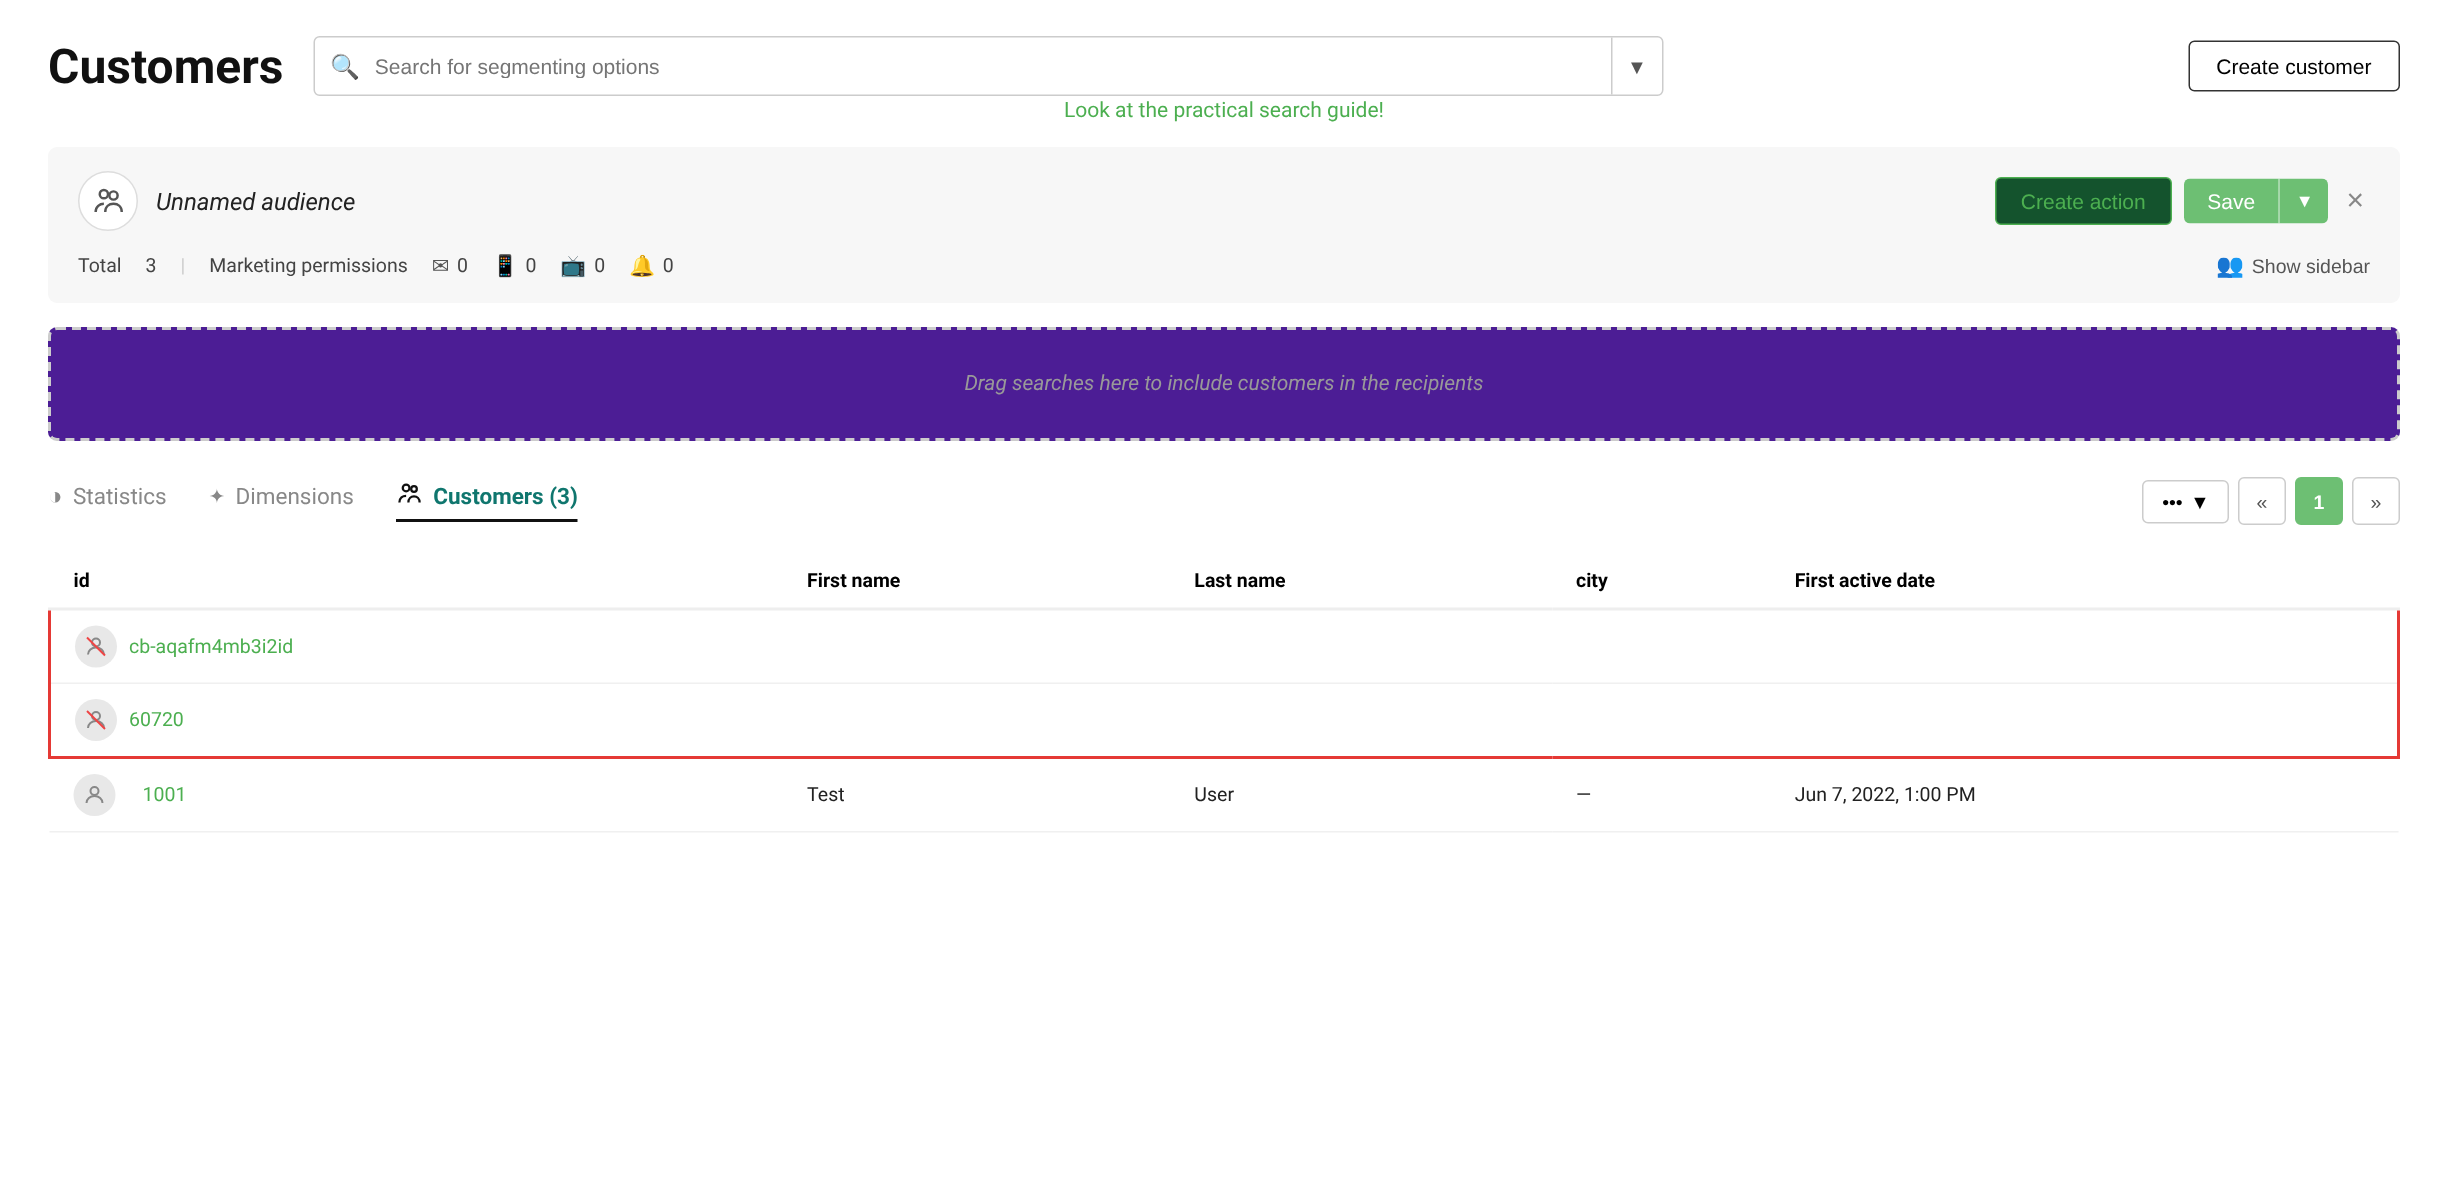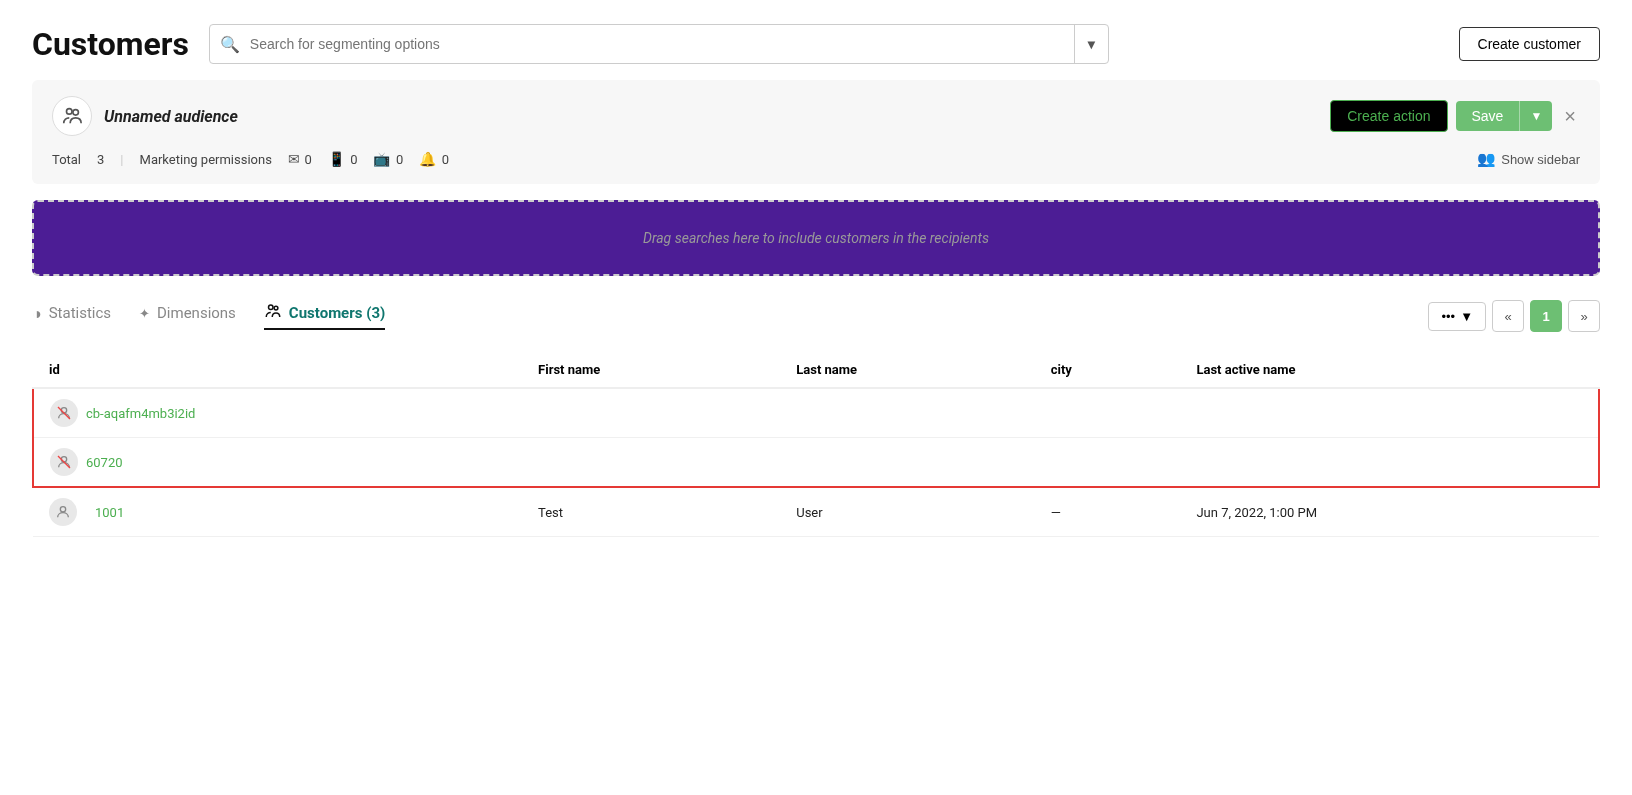--- a/index.html
+++ b/index.html
@@ -1,38 +1,38 @@
 <!DOCTYPE html>
 <html><head>
   <meta charset="utf-8">
   <style>
     * { box-sizing: border-box; margin: 0; padding: 0; }
     body { font-family: -apple-system, BlinkMacSystemFont, 'Segoe UI', Roboto, sans-serif; background: #fff; color: #222; font-size: 14px; }
 
     .page { padding: 24px 32px; max-width: 1632px; }
 
     
-    .header { display: flex; align-items: center; gap: 20px; margin-bottom: 16px; }
+    .header { display: flex; align-items: center; gap: 20px; margin-bottom: 2px; }
     .page-title { font-size: 32px; font-weight: 700; color: #111; white-space: nowrap; }
     .search-bar { display: flex; align-items: center; border: 1px solid #ccc; border-radius: 4px; background: #fff; flex: 1; max-width: 900px; height: 40px; }
     .search-icon-wrap { padding: 0 10px; color: #aaa; font-size: 16px; }
     .search-input { border: none; outline: none; flex: 1; font-size: 14px; color: #555; background: transparent; }
     .search-dropdown-btn { border: none; background: none; border-left: 1px solid #ccc; padding: 0 10px; cursor: pointer; color: #555; height: 100%; }
     .create-customer-btn { margin-left: auto; padding: 8px 18px; border: 1.5px solid #333; border-radius: 4px; background: #fff; font-size: 14px; font-weight: 500; cursor: pointer; white-space: nowrap; }
 
     
     .search-guide { color: #4caf50; font-size: 14px; text-decoration: none; display: block; text-align: center; margin-bottom: 16px; }
 
     
     .audience-panel { background: #f7f7f7; border-radius: 6px; padding: 16px 20px; margin-bottom: 16px; }
     .audience-header { display: flex; align-items: center; gap: 12px; }
     .audience-icon { width: 40px; height: 40px; border-radius: 50%; background: #fff; border: 1px solid #ddd; display: flex; align-items: center; justify-content: center; font-size: 18px; color: #555; }
-    .audience-title { font-style: italic; font-weight: 700; font-size: 16px; flex: 1; }
+    .audience-title { font-style: italic; font-weight: 400; font-size: 16px; flex: 1; }
     .audience-actions { display: flex; align-items: center; gap: 8px; margin-left: auto; }
-    .create-action-btn { padding: 7px 16px; border: 1.5px solid #4caf50; border-radius: 4px; background: #000000; color: #4caf50; font-size: 14px; cursor: pointer; }
+    .create-action-btn { padding: 7px 16px; border: 1.5px solid #4caf50; border-radius: 4px; background: #14532d; color: #4caf50; font-size: 14px; cursor: pointer; }
     .save-btn-group { display: flex; border-radius: 4px; overflow: hidden; }
     .save-btn { padding: 7px 16px; border: none; background: #6dbf73; color: #fff; font-size: 14px; font-weight: 500; cursor: pointer; }
     .save-dropdown-btn { padding: 7px 10px; border: none; border-left: 1px solid rgba(255,255,255,0.4); background: #6dbf73; color: #fff; cursor: pointer; font-size: 12px; }
     .close-btn { background: none; border: none; font-size: 20px; color: #888; cursor: pointer; padding: 0 4px; }
 
     
     .stats-row { display: flex; align-items: center; gap: 16px; margin-top: 14px; font-size: 13px; color: #444; flex-wrap: wrap; }
     .stats-divider { color: #ccc; }
     .stats-item { display: flex; align-items: center; gap: 5px; }
     .stats-icon { font-size: 14px; color: #555; }
@@ -66,20 +66,23 @@
   <div class="header">
     <h1 class="page-title">Customers</h1>
     <div class="search-bar">
       <span class="search-icon-wrap">🔍</span>
       <input class="search-input" type="text" placeholder="Search for segmenting options" style="">
       <button class="search-dropdown-btn">▼</button>
     </div>
     <button class="create-customer-btn">Create customer</button>
   </div>
 
+  <div style="text-align:center; margin-bottom:16px;">
+    <a href="#" class="search-guide">Look at the practical search guide!</a>
+  </div>
 
   <div class="audience-panel">
     <div class="audience-header">
       <div class="audience-icon">
         <svg width="22" height="22" viewBox="0 0 24 24" fill="none" stroke="#555" stroke-width="1.8">
           <circle cx="9" cy="7" r="3"></circle>
           <path d="M3 20c0-4 3-6 6-6"></path>
           <circle cx="16" cy="8" r="3"></circle>
           <path d="M10 20c0-4 2.7-6 6-6s6 2 6 6"></path>
         </svg>
@@ -160,21 +163,21 @@
     </div>
   </div>
 
   <table class="customers-table">
     <thead>
       <tr>
         <th>id</th>
         <th>First name</th>
         <th>Last name</th>
         <th>city</th>
-        <th>Last active name</th>
+        <th>First active date</th>
       </tr>
     </thead>
     <tbody id="table-body">
     <tr>
           <td style="display: table-cell; padding: 10px 16px; border-left: 2px solid rgb(229, 57, 53); border-top: 2px solid rgb(229, 57, 53);">
             <div style="display: flex; align-items: center; gap: 8px;">
               <span style="width: 28px; height: 28px; border-radius: 50%; background: rgb(232, 232, 232); display: inline-flex; align-items: center; justify-content: center; font-size: 13px; color: rgb(119, 119, 119); flex-shrink: 0;">
                 <svg width="16" height="16" viewBox="0 0 24 24" fill="none" stroke="#888" stroke-width="2">
                   <circle cx="12" cy="8" r="4"></circle>
                   <path d="M4 20c0-4 3.6-7 8-7s8 3 8 7"></path>

